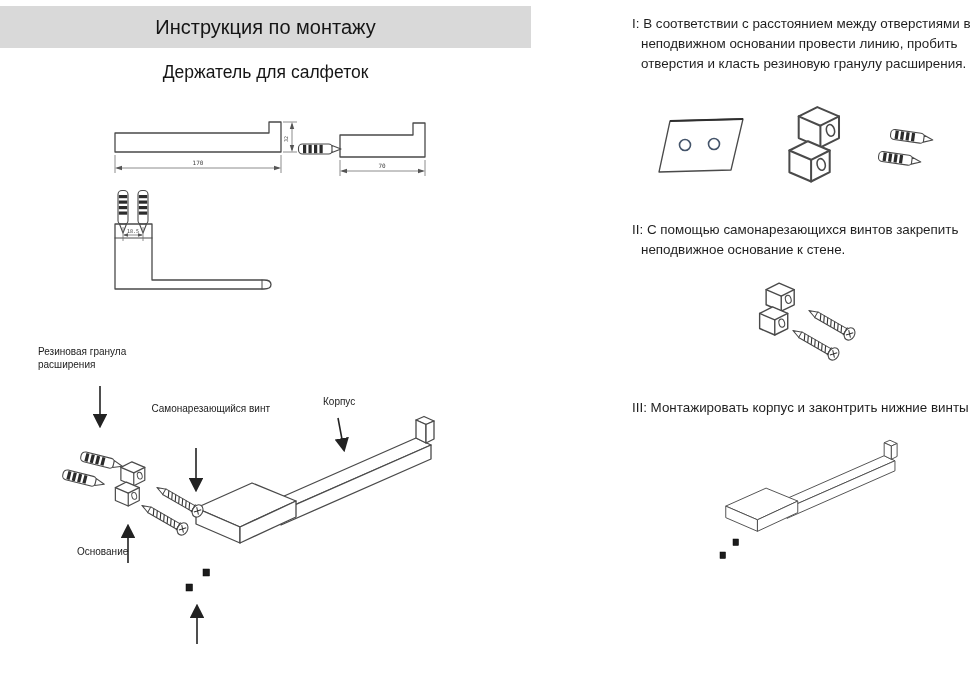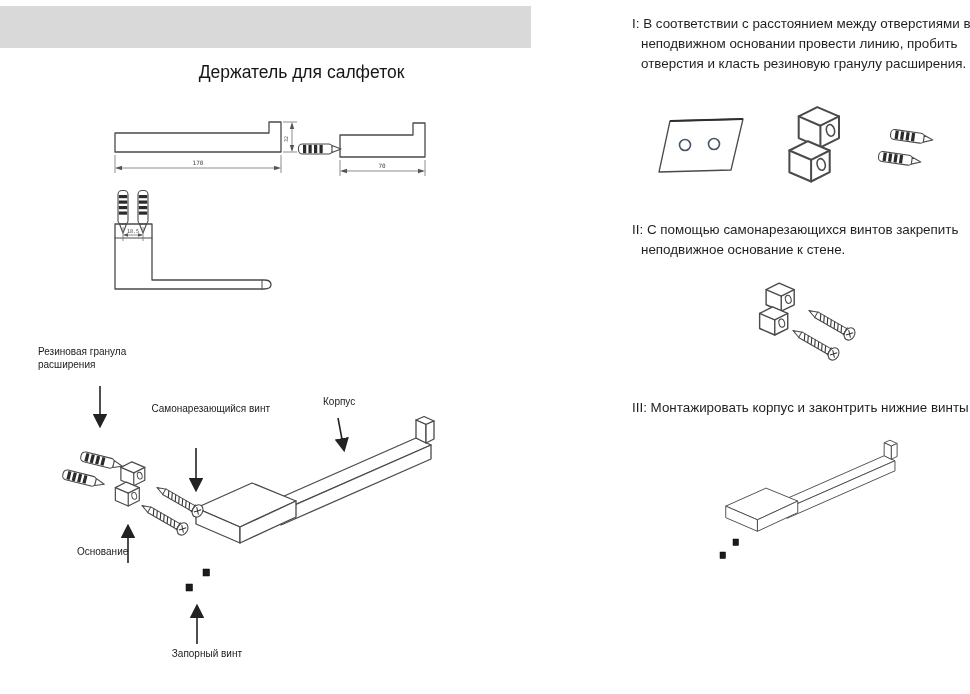--- a/index.html
+++ b/index.html
@@ -2,21 +2,21 @@
 <html><head>
 <meta charset="utf-8">
 <style>
   html,body{margin:0;padding:0;background:#fff;}
   #page{position:relative;width:970px;height:694px;background:#ffffff;overflow:hidden;
         font-family:"Liberation Sans",sans-serif;color:#1f1f1f;}
   .abs{position:absolute;}
   #header-bar{left:0;top:6px;width:531px;height:42px;background:#d9d9d9;}
   #page-title{left:0;top:6px;width:531px;height:42px;line-height:42px;text-align:center;
               font-size:20px;color:#151515;}
-  #page-subtitle{left:0;top:62px;width:531px;text-align:center;font-size:17.5px;color:#151515;margin-left:36px;}
+  #page-subtitle{left:0;top:62px;width:531px;text-align:center;font-size:17.5px;color:#151515;}
   .step-text{position:absolute;font-size:13.4px;line-height:1.5;color:#1f1f1f;
              text-indent:-9px;padding-left:9px;}
   .lbl{position:absolute;font-size:10px;line-height:1.28;color:#1b1b1b;}
   .center{text-align:right;}
   svg.layer{position:absolute;overflow:visible;}
   .ln{fill:none;stroke:#4a4a4a;stroke-width:1.3;stroke-linejoin:round;stroke-linecap:round;}
   .lnw{fill:#ffffff;stroke:#4a4a4a;stroke-width:1.3;stroke-linejoin:round;}
   .thin{fill:none;stroke:#6e6e6e;stroke-width:0.8;}
   .dim{font-size:6px;fill:#3d3d3d;font-family:"DejaVu Sans Mono",monospace;}
   .dimsm{font-size:5px;fill:#3d3d3d;font-family:"DejaVu Sans Mono",monospace;}
@@ -72,20 +72,21 @@
         <path d="M228,8 L228,26 L238,31 L238,12.5 Z" class="lnw"></path>
         <path d="M238,12.5 L246,9 L246,27 L238,31 Z" class="lnw"></path>
         <path d="M8,96 L64,71 L108,89 L52,115 Z" class="lnw"></path>
         <path d="M8,96 L52,115 L52,131 L8,112 Z" class="lnw"></path>
         <path d="M52,115 L108,89 L108,105 L52,131 Z" class="lnw"></path>
       </g>
     </defs>
   </svg>
 
   <div class="abs" id="header-bar"></div>
+  <div class="abs" id="page-title">Инструкция по монтажу</div>
   <div class="abs" id="page-subtitle">Держатель для салфеток</div>
 
   <svg class="layer" style="left:90px;top:105px" width="450" height="230" viewBox="90 105 450 230">
 
     <g>
       <path d="M115,133 H269 V122 H281 V152 H115 Z" class="ln"></path>
       <line x1="115" y1="155" x2="115" y2="173" class="thin"></line>
       <line x1="281" y1="155" x2="281" y2="173" class="thin"></line>
       <line x1="117" y1="168" x2="279" y2="168" class="thin"></line>
       <path d="M115,168 l7,-2.2 v4.4 Z" class="ah"></path>
@@ -139,21 +140,20 @@
     <use href="#g-screw" transform="translate(160,480) rotate(30)"></use>
     <use href="#g-screw" transform="translate(145,498) rotate(30)"></use>
     <rect x="203" y="569" width="6.5" height="7" class="setscrew"></rect>
     <rect x="186" y="584" width="6.5" height="7" class="setscrew"></rect>
   </svg>
 
   <div class="lbl" style="left:38px;top:346px;width:124px">Резиновая гранула расширения</div>
   <div class="lbl center" style="left:130px;top:403px;width:140px">Самонарезающийся винт</div>
   <div class="lbl" style="left:323px;top:396px">Корпус</div>
   <div class="lbl" style="left:77px;top:546px">Основание</div>
-  <div class="lbl center" style="left:158px;top:648px;width:84px">Запорный винт</div>
 
   <div class="step-text" style="left:632px;top:14px;width:332px">I: В соответствии с расстоянием между отверстиями в неподвижном основании провести линию, пробить отверстия и класть резиновую гранулу расширения.</div>
 
   <svg class="layer" style="left:640px;top:100px" width="330" height="110" viewBox="640 100 330 110">
     <g>
       <path d="M670,121 L743,119 L731,170 L659,172 Z" class="ln"></path>
       <line x1="670" y1="121" x2="743" y2="119" stroke="#2e2e2e" stroke-width="2.2"></line>
       <circle cx="685" cy="145" r="5.5" class="hole"></circle>
       <circle cx="714" cy="144" r="5.5" class="hole"></circle>
     </g>

